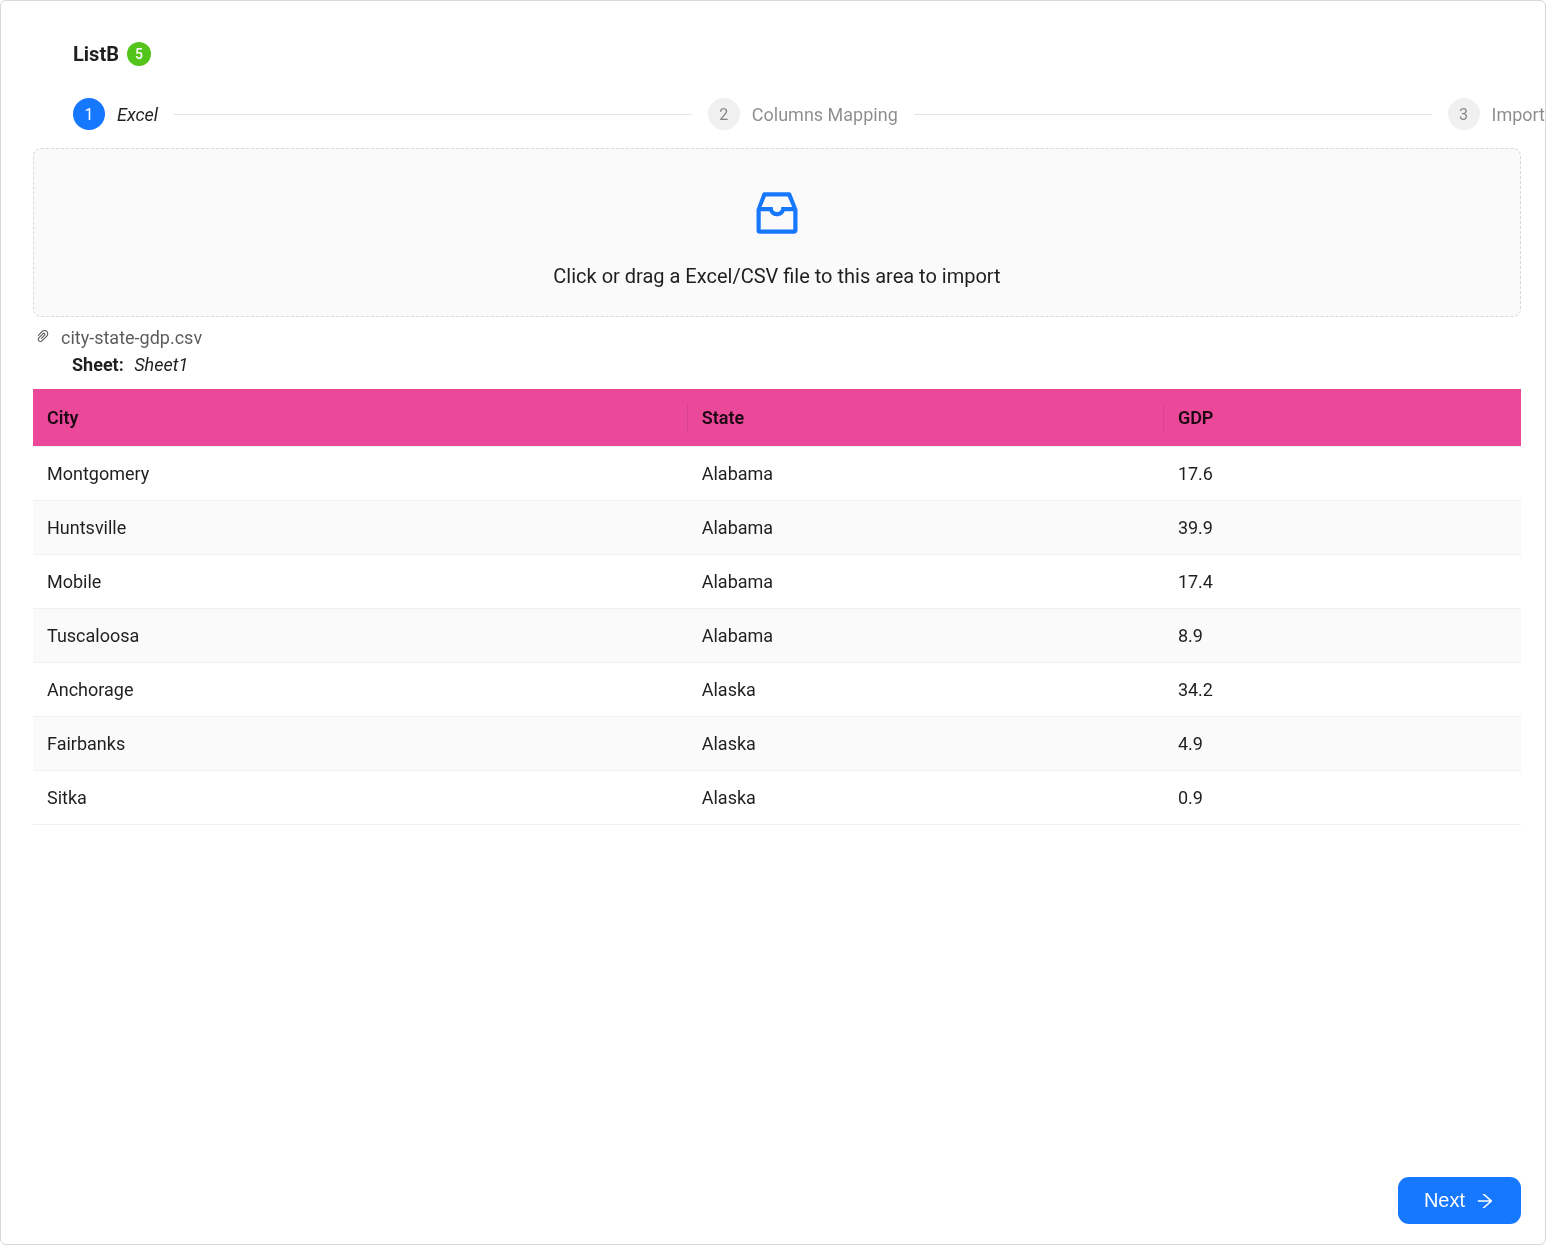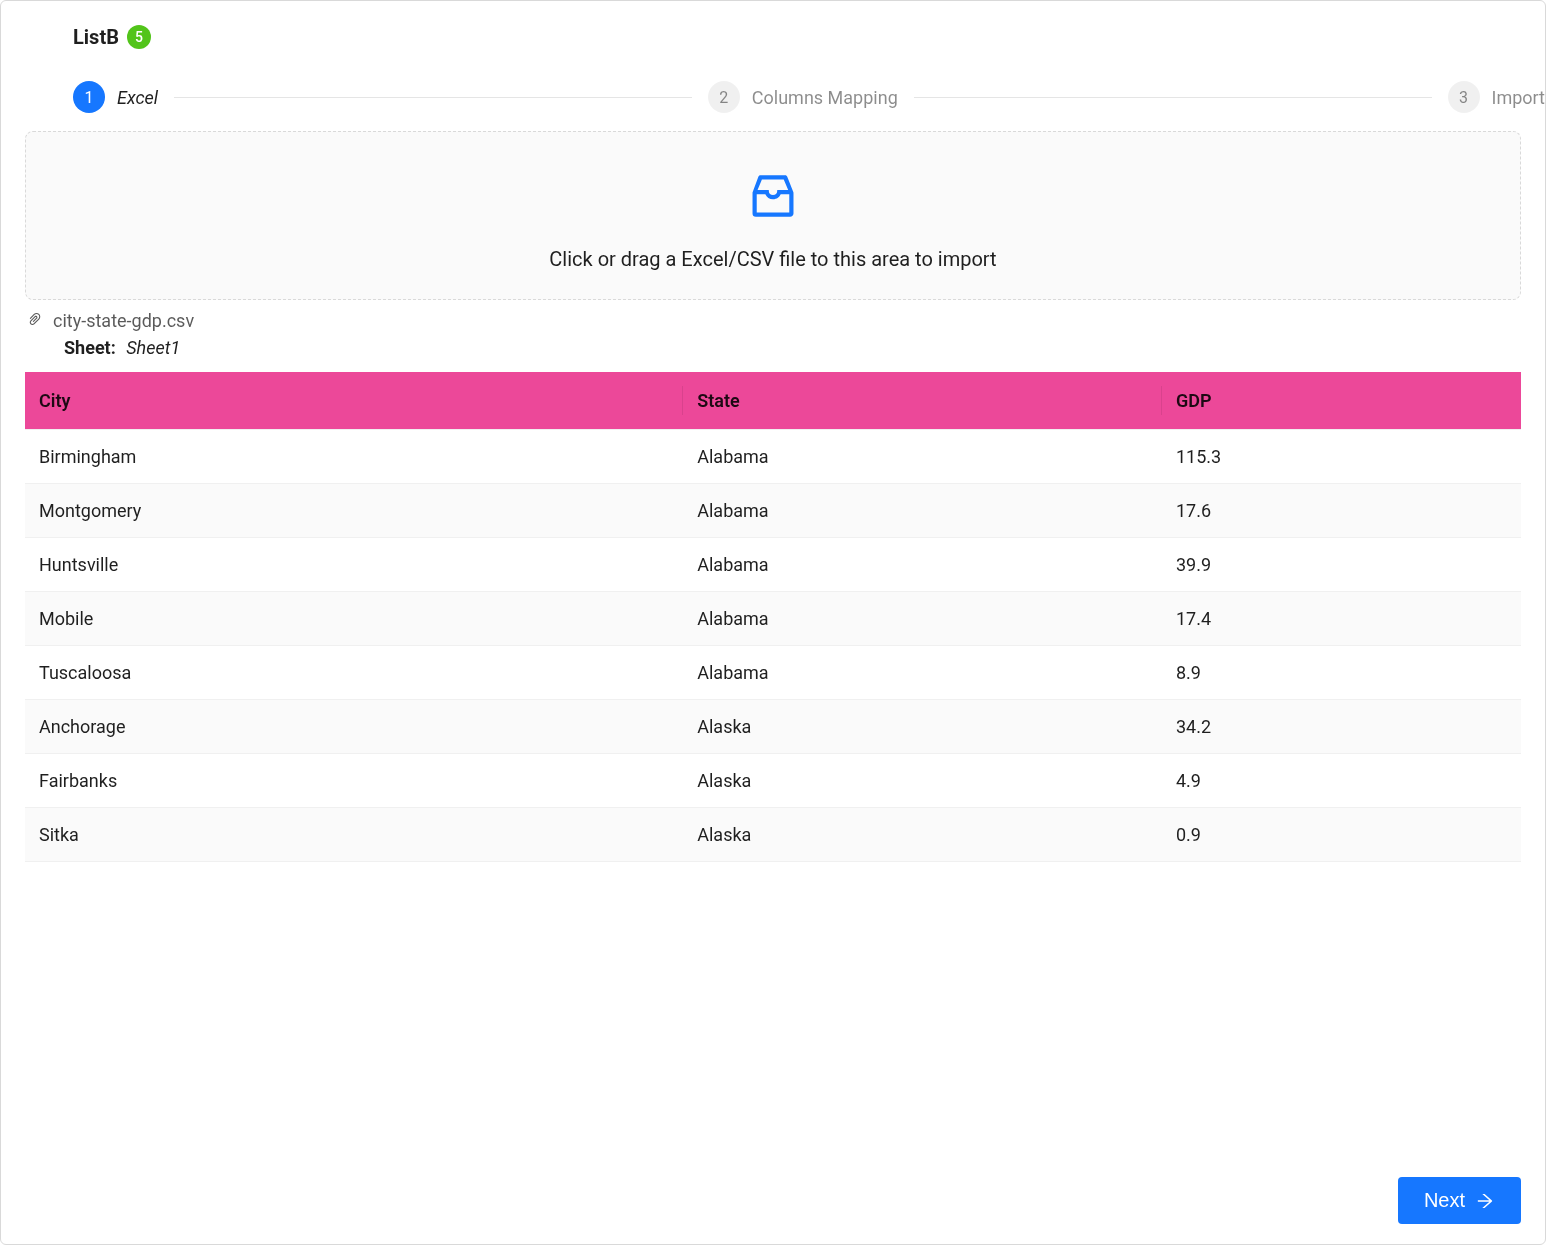--- a/index.html
+++ b/index.html
@@ -12,29 +12,30 @@
   }
   .frame {
     width: 1546px;
     height: 1245px;
     border: 1px solid #d9d9d9;
     border-radius: 6px;
     overflow: hidden;
     position: relative;
   }
   .content-pad {
-    padding: 24px 24px 0 24px;
+    padding: 24px 24px 0 32px;
   }
 
   
   .header-row {
     display: flex;
     align-items: center;
     gap: 8px;
     padding: 24px 0 8px 72px;
+    margin-top: 17px;
   }
   .header-title {
     font-weight: 700;
     font-size: 20px;
   }
   .count-badge {
     display: inline-flex;
     align-items: center;
     justify-content: center;
     min-width: 24px;
@@ -163,21 +164,21 @@
     display: flex;
     justify-content: flex-end;
   }
   .btn-primary {
     display: inline-flex;
     align-items: center;
     gap: 10px;
     background: #1677ff;
     color: #fff;
     border: none;
-    border-radius: 4px;
+    border-radius: 11px;
     font-size: 20px;
     padding: 12px 26px;
     cursor: pointer;
   }
   .btn-primary svg { display: block; }
 </style>
 </head>
 <body>
 
 <div class="frame">
@@ -232,25 +233,20 @@
       <table class="tbl">
         <thead>
           <tr>
             <th style="width:44%">City</th>
             <th style="width:32%">State</th>
             <th style="width:24%">GDP</th>
           </tr>
         </thead>
         <tbody id="tbody">
             <tr>
-              <td>Birmingham</td>
-              <td>Alabama</td>
-              <td>115.3</td>
-            </tr>
-            <tr>
               <td>Montgomery</td>
               <td>Alabama</td>
               <td>17.6</td>
             </tr>
             <tr>
               <td>Huntsville</td>
               <td>Alabama</td>
               <td>39.9</td>
             </tr>
             <tr>

